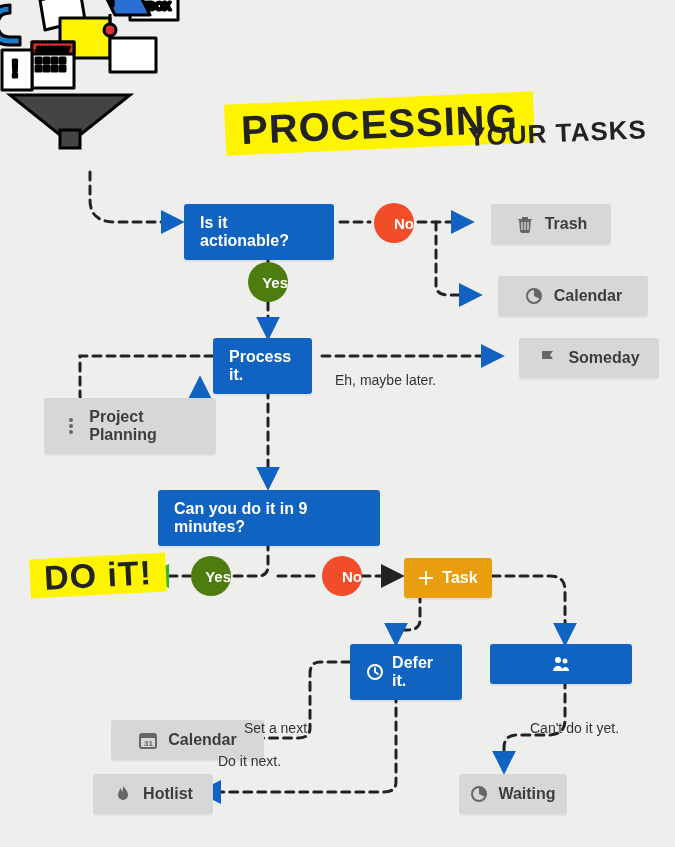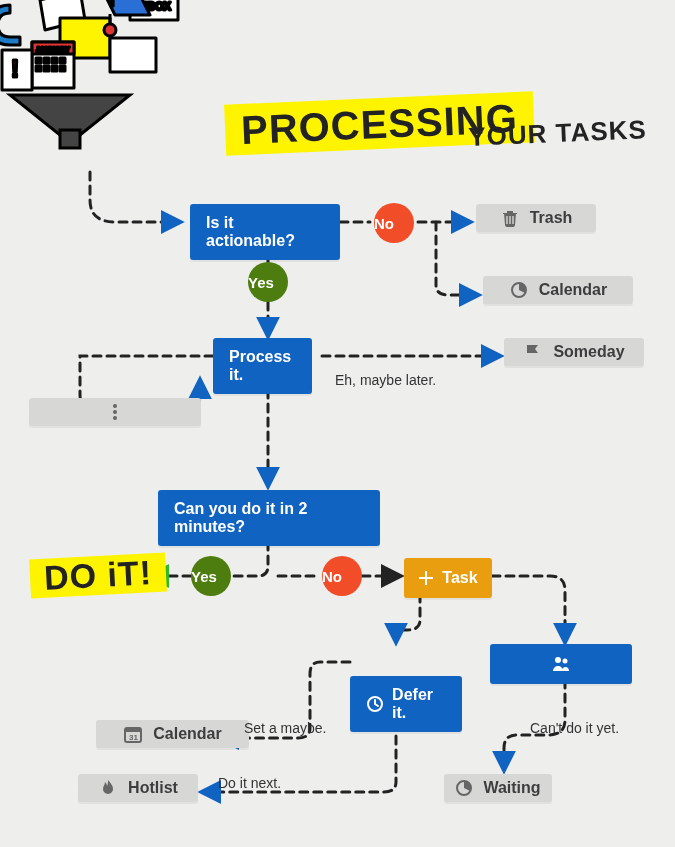--- a/index.html
+++ b/index.html
@@ -1,21 +1,21 @@
 <!DOCTYPE html>
 <html><head>
 <meta charset="utf-8">
 <style>
   * { box-sizing: border-box; margin: 0; padding: 0; }
   body { width: 675px; height: 847px; background: #eeefed; font-family: -apple-system, "Helvetica Neue", Arial, sans-serif; position: relative; overflow: hidden; }
   .abs { position: absolute; }
   .node-blue { background: #1163c2; color: #fff; font-weight: 700; border-radius: 3px; display: flex; align-items: center; justify-content: center; gap: 8px; padding: 10px 16px; font-size: 16px; box-shadow: 0 2px 0 rgba(0,0,0,.05); }
-  .node-gray { background: #d7d8d6; color: #3d3d3d; font-weight: 700; border-radius: 3px; display: flex; align-items: center; justify-content: center; gap: 10px; padding: 4px 18px; font-size: 16px; box-shadow: 0 2px 0 rgba(0,0,0,.05); }
+  .node-gray { background: #d7d8d6; color: #3d3d3d; font-weight: 700; border-radius: 3px; display: flex; align-items: center; justify-content: center; gap: 10px; padding: 10px 18px; font-size: 16px; box-shadow: 0 2px 0 rgba(0,0,0,.05); margin-left: 15px; }
   .node-orange { background: #e99e10; color: #fff; font-weight: 700; border-radius: 3px; display: flex; align-items: center; justify-content: center; gap: 8px; padding: 10px 16px; font-size: 16px; box-shadow: 0 2px 0 rgba(0,0,0,.05); }
-  .pill { border-radius: 50%; color: #fff; font-weight: 700; display: flex; align-items: center; justify-content: flex-start; font-size: 15px; }
+  .pill { border-radius: 50%; color: #fff; font-weight: 700; display: flex; align-items: center; justify-content: flex-end; font-size: 15px; }
   .pill-green { background: #4d7c0f; }
   .pill-red { background: #f04d28; }
   .title-hl { background: #fff400; padding: 4px 16px 2px 16px; display: inline-block; transform: rotate(-2.5deg); }
   .title-hl span, .subtitle span { font-weight: 900; text-transform: uppercase; color: #232323; letter-spacing: 1px; }
   .title-hl span { font-size: 40px; font-family: "Arial Black", Impact, sans-serif; }
   .subtitle span { font-size: 26px; font-family: "Comic Sans MS", "Arial Black", Impact, sans-serif; transform: rotate(-2.5deg) translateY(6px); display:inline-block; }
   .doit { background: #fff400; padding: 0px 14px 0px 14px; transform: rotate(-3deg); }
   .doit span { font-weight: 900; font-size: 34px; color: #232323; font-family: "Arial Black", Impact, sans-serif; letter-spacing: 1px; }
   .caption { font-size: 14px; color: #333; font-style: normal; }
   svg.arrows { position: absolute; top: 0; left: 0; pointer-events: none; }
@@ -111,38 +111,38 @@
     <path d="M478 576 L550 576 Q565 576 565 590 L565 642" marker-end="url(#ah-blue)"></path>
 
     <path d="M350 662 L320 662 Q310 662 310 674 L310 728 Q310 738 298 738 L220 738" marker-end="url(#ah-blue)"></path>
 
     <path d="M396 680 L396 782 Q396 792 384 792 L202 792" marker-end="url(#ah-blue)"></path>
 
     <path d="M565 680 L565 720 Q565 735 548 735 L517 735 Q504 735 504 748 L504 770" marker-end="url(#ah-blue)"></path>
   </g>
 </svg>
 
-<div class="abs node-blue" style="left:190px;top:204px;width:150px">
+<div class="abs node-blue" style="left:184px;top:204px;width:150px">
   <span>Is it actionable?</span>
 </div>
 <div class="abs node-blue" style="left:213px;top:338px;width:99px">
   <span>Process it.</span>
 </div>
 <div class="abs node-blue" style="left:158px;top:490px;width:222px">
-  <span>Can you do it in 2 minutes?</span>
+  <span>Can you do it in 9 minutes?</span>
 </div>
 <div class="abs node-orange" style="left:404px;top:558px;width:88px">
   <span class="ico">
       <svg width="16" height="16" viewBox="0 0 16 16">
         <path d="M7 1h2v6h6v2H9v6H7V9H1V7h6z" fill="#fff"></path>
       </svg>
     </span>
   <span>Task</span>
 </div>
-<div class="abs node-blue" style="left:350px;top:676px;width:112px">
+<div class="abs node-blue" style="left:350px;top:644px;width:112px">
   <span class="ico">
       <svg width="18" height="18" viewBox="0 0 18 18">
         <circle cx="9" cy="9" r="7" fill="none" stroke="#fff" stroke-width="2"></circle>
         <path d="M9 5v4l3 2" stroke="#fff" stroke-width="2" fill="none" stroke-linecap="round"></path>
       </svg>
     </span>
   <span>Defer it.</span>
 </div>
 <div class="abs node-blue" style="left:490px;top:644px;width:142px">
   <span class="ico">
@@ -195,20 +195,21 @@
   <span>Someday</span>
 </div>
 <div class="abs node-gray" style="left:29px;top:398px;width:172px">
   <span class="ico">
       <svg width="8" height="18" viewBox="0 0 8 18">
         <circle cx="4" cy="3" r="2" fill="#666"></circle>
         <circle cx="4" cy="9" r="2" fill="#666"></circle>
         <circle cx="4" cy="15" r="2" fill="#666"></circle>
       </svg>
     </span>
+  <span>Project Planning</span>
 </div>
 <div class="abs node-gray" style="left:96px;top:720px;width:153px">
   <span class="ico">
       <svg width="18" height="18" viewBox="0 0 18 18">
         <rect x="1" y="3" width="16" height="14" rx="2" fill="none" stroke="#666" stroke-width="2"></rect>
         <rect x="1" y="3" width="16" height="4" fill="#666"></rect>
         <text x="5" y="15" font-size="8" font-weight="700" fill="#666">31</text>
       </svg>
     </span>
   <span>Calendar</span>
@@ -229,15 +230,15 @@
       </svg>
     </span>
   <span>Waiting</span>
 </div>
 
 <div class="abs doit" style="left:30px;top:556px">
   <span>DO iT!</span>
 </div>
 
 <div class="abs caption" style="left:335px;top:372px">Eh, maybe later.</div>
-<div class="abs caption" style="left:244px;top:720px">Set a maybe.</div>
-<div class="abs caption" style="left:218px;top:775px">Do it next.</div>
+<div class="abs caption" style="left:244px;top:720px">Set a next.</div>
+<div class="abs caption" style="left:218px;top:753px">Do it next.</div>
 <div class="abs caption" style="left:530px;top:720px">Can't do it yet.</div>
 
 </body></html>

